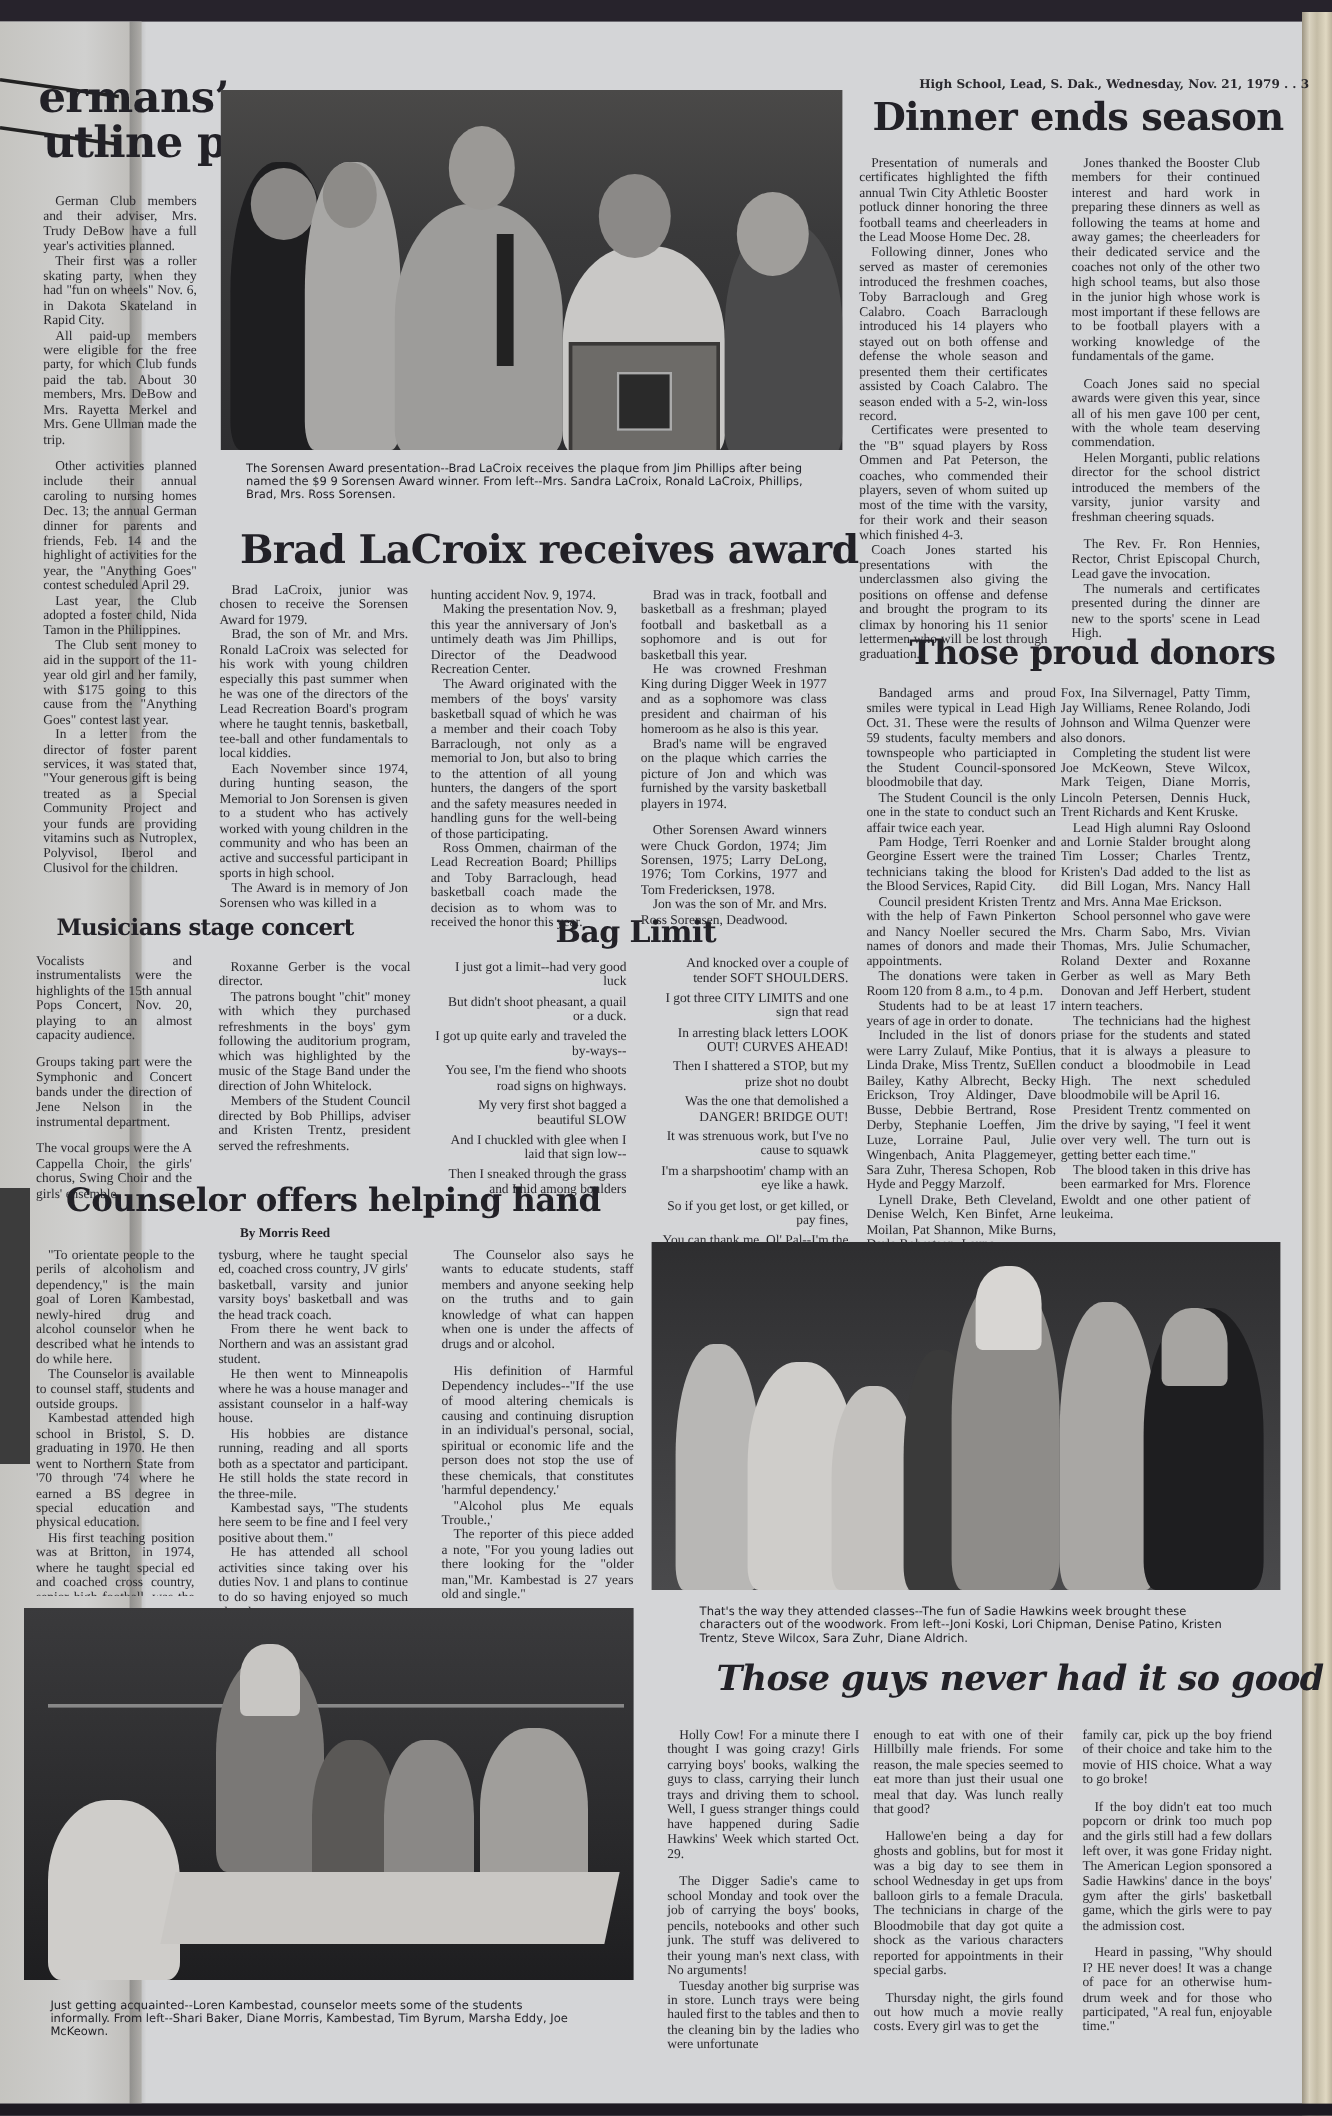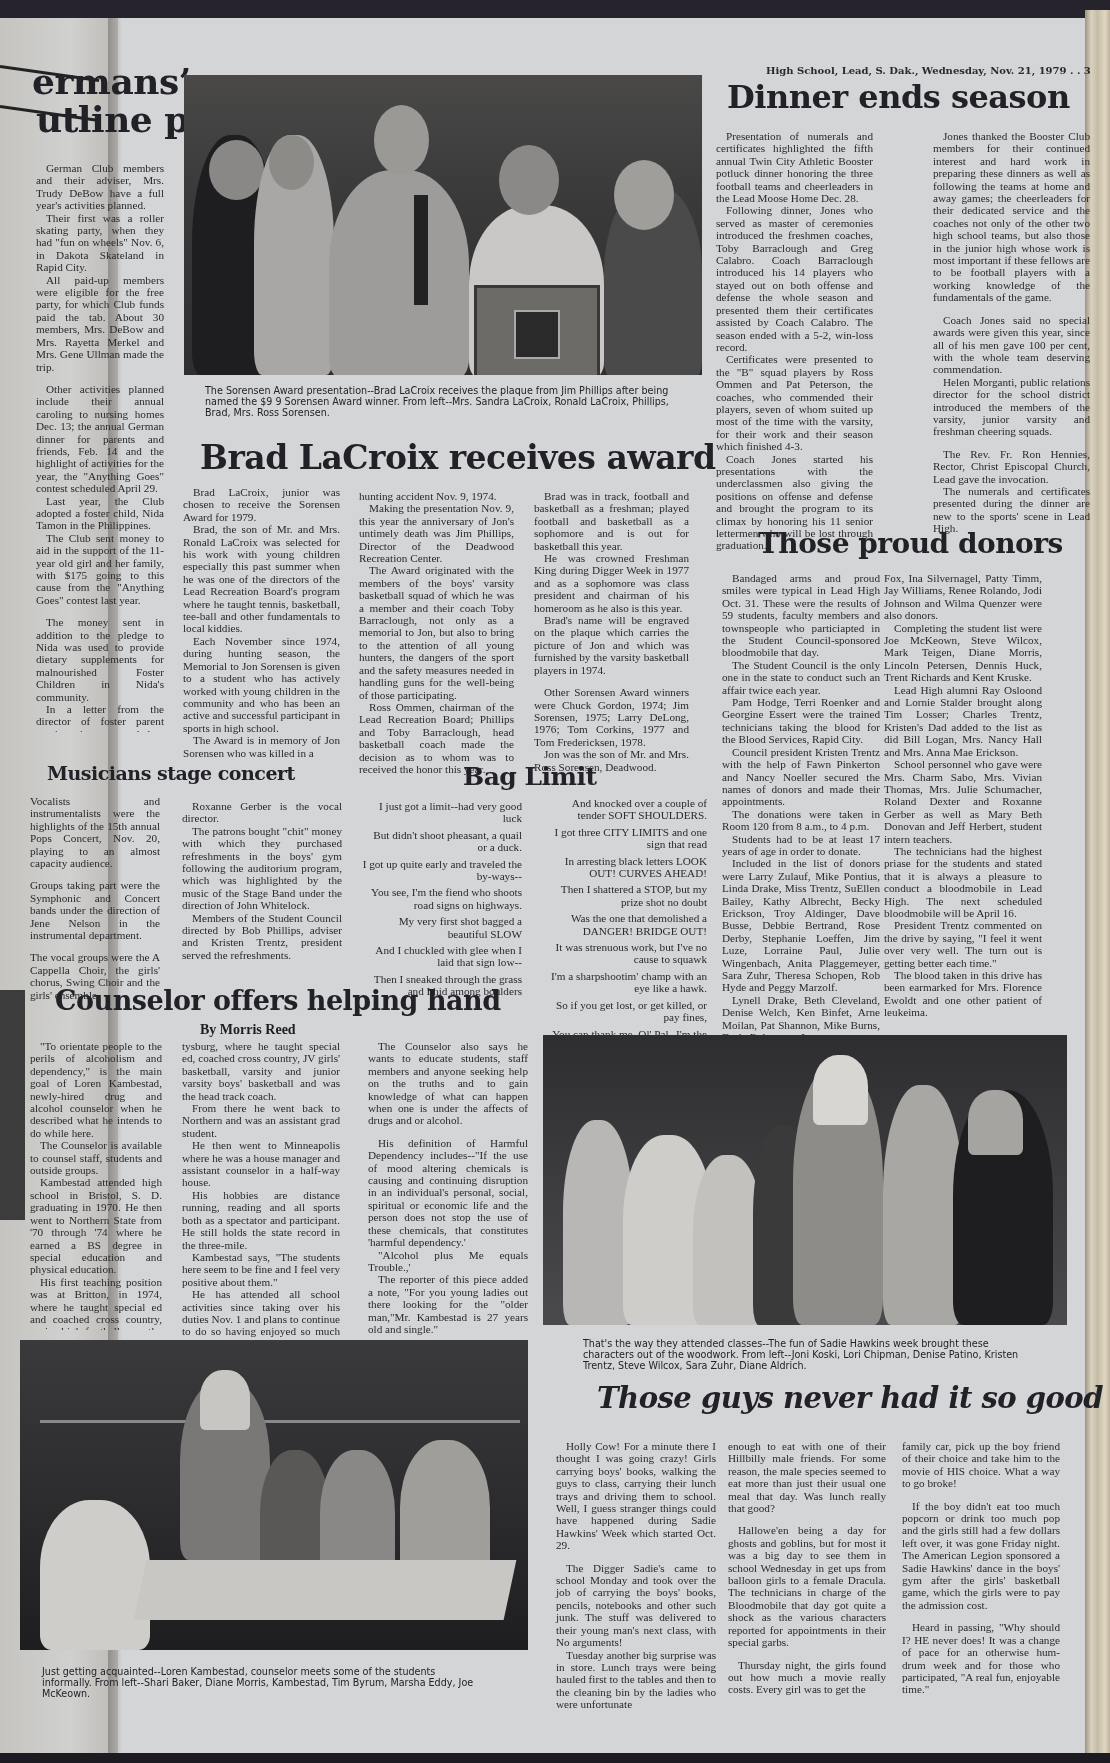--- a/index.html
+++ b/index.html
@@ -13,21 +13,21 @@
   .abs{position:absolute;}
   .hl{font-family:"DejaVu Serif","Liberation Serif",serif;font-weight:bold;color:#222127;letter-spacing:-0.5px;white-space:nowrap;}
   .body{font-family:"Liberation Serif","DejaVu Serif",serif;font-size:11.2px;line-height:12.4px;text-align:justify;color:#2a292e;}
   .body p{margin:0;text-indent:10px;}
   .body p.gap{margin-top:10px;}
   .cap{font-family:"DejaVu Sans","Liberation Sans",sans-serif;font-size:9.6px;line-height:11px;color:#232228;}
   .photo{position:absolute;background:#3a3a3c;overflow:hidden;}
   .photo .fig{position:absolute;border-radius:45% 45% 10% 10%;}
   .dateline{font-family:"DejaVu Serif",serif;font-weight:bold;font-size:10px;color:#2a292e;white-space:nowrap;}
   .poem p{margin:0 0 4px 0;text-indent:0;text-align:right;}
-  .byline{font-family:"Liberation Serif",serif;font-weight:bold;font-size:14px;text-align:center;}
+  .byline{font-family:"Liberation Serif",serif;font-weight:bold;font-size:11px;text-align:center;}
 </style>
 </head>
 <body>
 
 <div class="top-strip"></div>
 <div class="page"></div>
 <div class="spine"></div>
 
 <div class="abs" style="left:0;top:40px;width:108px;height:1700px;overflow:hidden;">
   <div class="abs" style="left:0;top:25px;width:100px;height:3px;background:#222;transform:rotate(8deg);transform-origin:left;"></div>
@@ -41,21 +41,20 @@
 
 <div class="abs hl" style="left:32px;top:60px;font-size:36px;">ermans’</div>
 <div class="abs hl" style="left:36px;top:98px;font-size:36px;">utline plans</div>
 <div class="abs body" style="left:36px;top:162px;width:128px;overflow:hidden;height:570px;">
   <p>German Club members and their adviser, Mrs. Trudy DeBow have a full year's activities planned.</p>
   <p>Their first was a roller skating party, when they had "fun on wheels" Nov. 6, in Dakota Skateland in Rapid City.</p>
   <p>All paid-up members were eligible for the free party, for which Club funds paid the tab. About 30 members, Mrs. DeBow and Mrs. Rayetta Merkel and Mrs. Gene Ullman made the trip.</p>
   <p class="gap">Other activities planned include their annual caroling to nursing homes Dec. 13; the annual German dinner for parents and friends, Feb. 14 and the highlight of activities for the year, the "Anything Goes" contest scheduled April 29.</p>
   <p>Last year, the Club adopted a foster child, Nida Tamon in the Philippines.</p>
   <p>The Club sent money to aid in the support of the 11-year old girl and her family, with $175 going to this cause from the "Anything Goes" contest last year.</p>
-  <p class="gap">The money sent in addition to the pledge to Nida was used to provide dietary supplements for malnourished Foster Children in Nida's community.</p>
   <p>In a letter from the director of foster parent services, it was stated that, "Your generous gift is being treated as a Special Community Project and your funds are providing vitamins such as Nutroplex, Polyvisol, Iberol and Clusivol for the children.</p>
 
 </div>
 
 <div class="photo" style="left:184px;top:75px;width:518px;height:300px;background:linear-gradient(180deg,#4a4948 0%,#3a3a3b 40%,#2e2e30 100%);">
   <div class="fig" style="left:8px;top:60px;width:85px;height:240px;background:#1e1e20;"></div>
   <div class="fig" style="left:25px;top:65px;width:55px;height:60px;background:#8a8886;border-radius:50%;"></div>
   <div class="fig" style="left:70px;top:60px;width:80px;height:240px;background:#a8a7a5;"></div>
   <div class="fig" style="left:85px;top:60px;width:45px;height:55px;background:#8d8b88;border-radius:50%;"></div>
   <div class="fig" style="left:145px;top:95px;width:140px;height:210px;background:#9d9c9a;"></div>
@@ -93,21 +92,21 @@
 
 <div class="abs dateline" style="left:766px;top:65px;">High School, Lead, S. Dak., Wednesday, Nov. 21, 1979 . . 3</div>
 
 <div class="abs hl" style="left:727px;top:78px;font-size:32px;">Dinner ends season</div>
 <div class="abs body" style="left:716px;top:130px;width:157px;">
   <p>Presentation of numerals and certificates highlighted the fifth annual Twin City Athletic Booster potluck dinner honoring the three football teams and cheerleaders in the Lead Moose Home Dec. 28.</p>
   <p>Following dinner, Jones who served as master of ceremonies introduced the freshmen coaches, Toby Barraclough and Greg Calabro. Coach Barraclough introduced his 14 players who stayed out on both offense and defense the whole season and presented them their certificates assisted by Coach Calabro. The season ended with a 5-2, win-loss record.</p>
   <p>Certificates were presented to the "B" squad players by Ross Ommen and Pat Peterson, the coaches, who commended their players, seven of whom suited up most of the time with the varsity, for their work and their season which finished 4-3.</p>
   <p>Coach Jones started his presentations with the underclassmen also giving the positions on offense and defense and brought the program to its climax by honoring his 11 senior lettermen who will be lost through graduation.</p>
 </div>
-<div class="abs body" style="left:933px;top:130px;width:157px;">
+<div class="abs body" style="left:893px;top:130px;width:157px;">
   <p>Jones thanked the Booster Club members for their continued interest and hard work in preparing these dinners as well as following the teams at home and away games; the cheerleaders for their dedicated service and the coaches not only of the other two high school teams, but also those in the junior high whose work is most important if these fellows are to be football players with a working knowledge of the fundamentals of the game.</p>
   <p class="gap">Coach Jones said no special awards were given this year, since all of his men gave 100 per cent, with the whole team deserving commendation.</p>
   <p>Helen Morganti, public relations director for the school district introduced the members of the varsity, junior varsity and freshman cheering squads.</p>
   <p class="gap">The Rev. Fr. Ron Hennies, Rector, Christ Episcopal Church, Lead gave the invocation.</p>
   <p>The numerals and certificates presented during the dinner are new to the sports' scene in Lead High.</p>
 </div>
 
 <div class="abs hl" style="left:758px;top:527px;font-size:28px;">Those proud donors</div>
 <div class="abs body" style="left:722px;top:572px;width:158px;">
   <p>Bandaged arms and proud smiles were typical in Lead High Oct. 31. These were the results of 59 students, faculty members and townspeople who particiapted in the Student Council-sponsored bloodmobile that day.</p>

